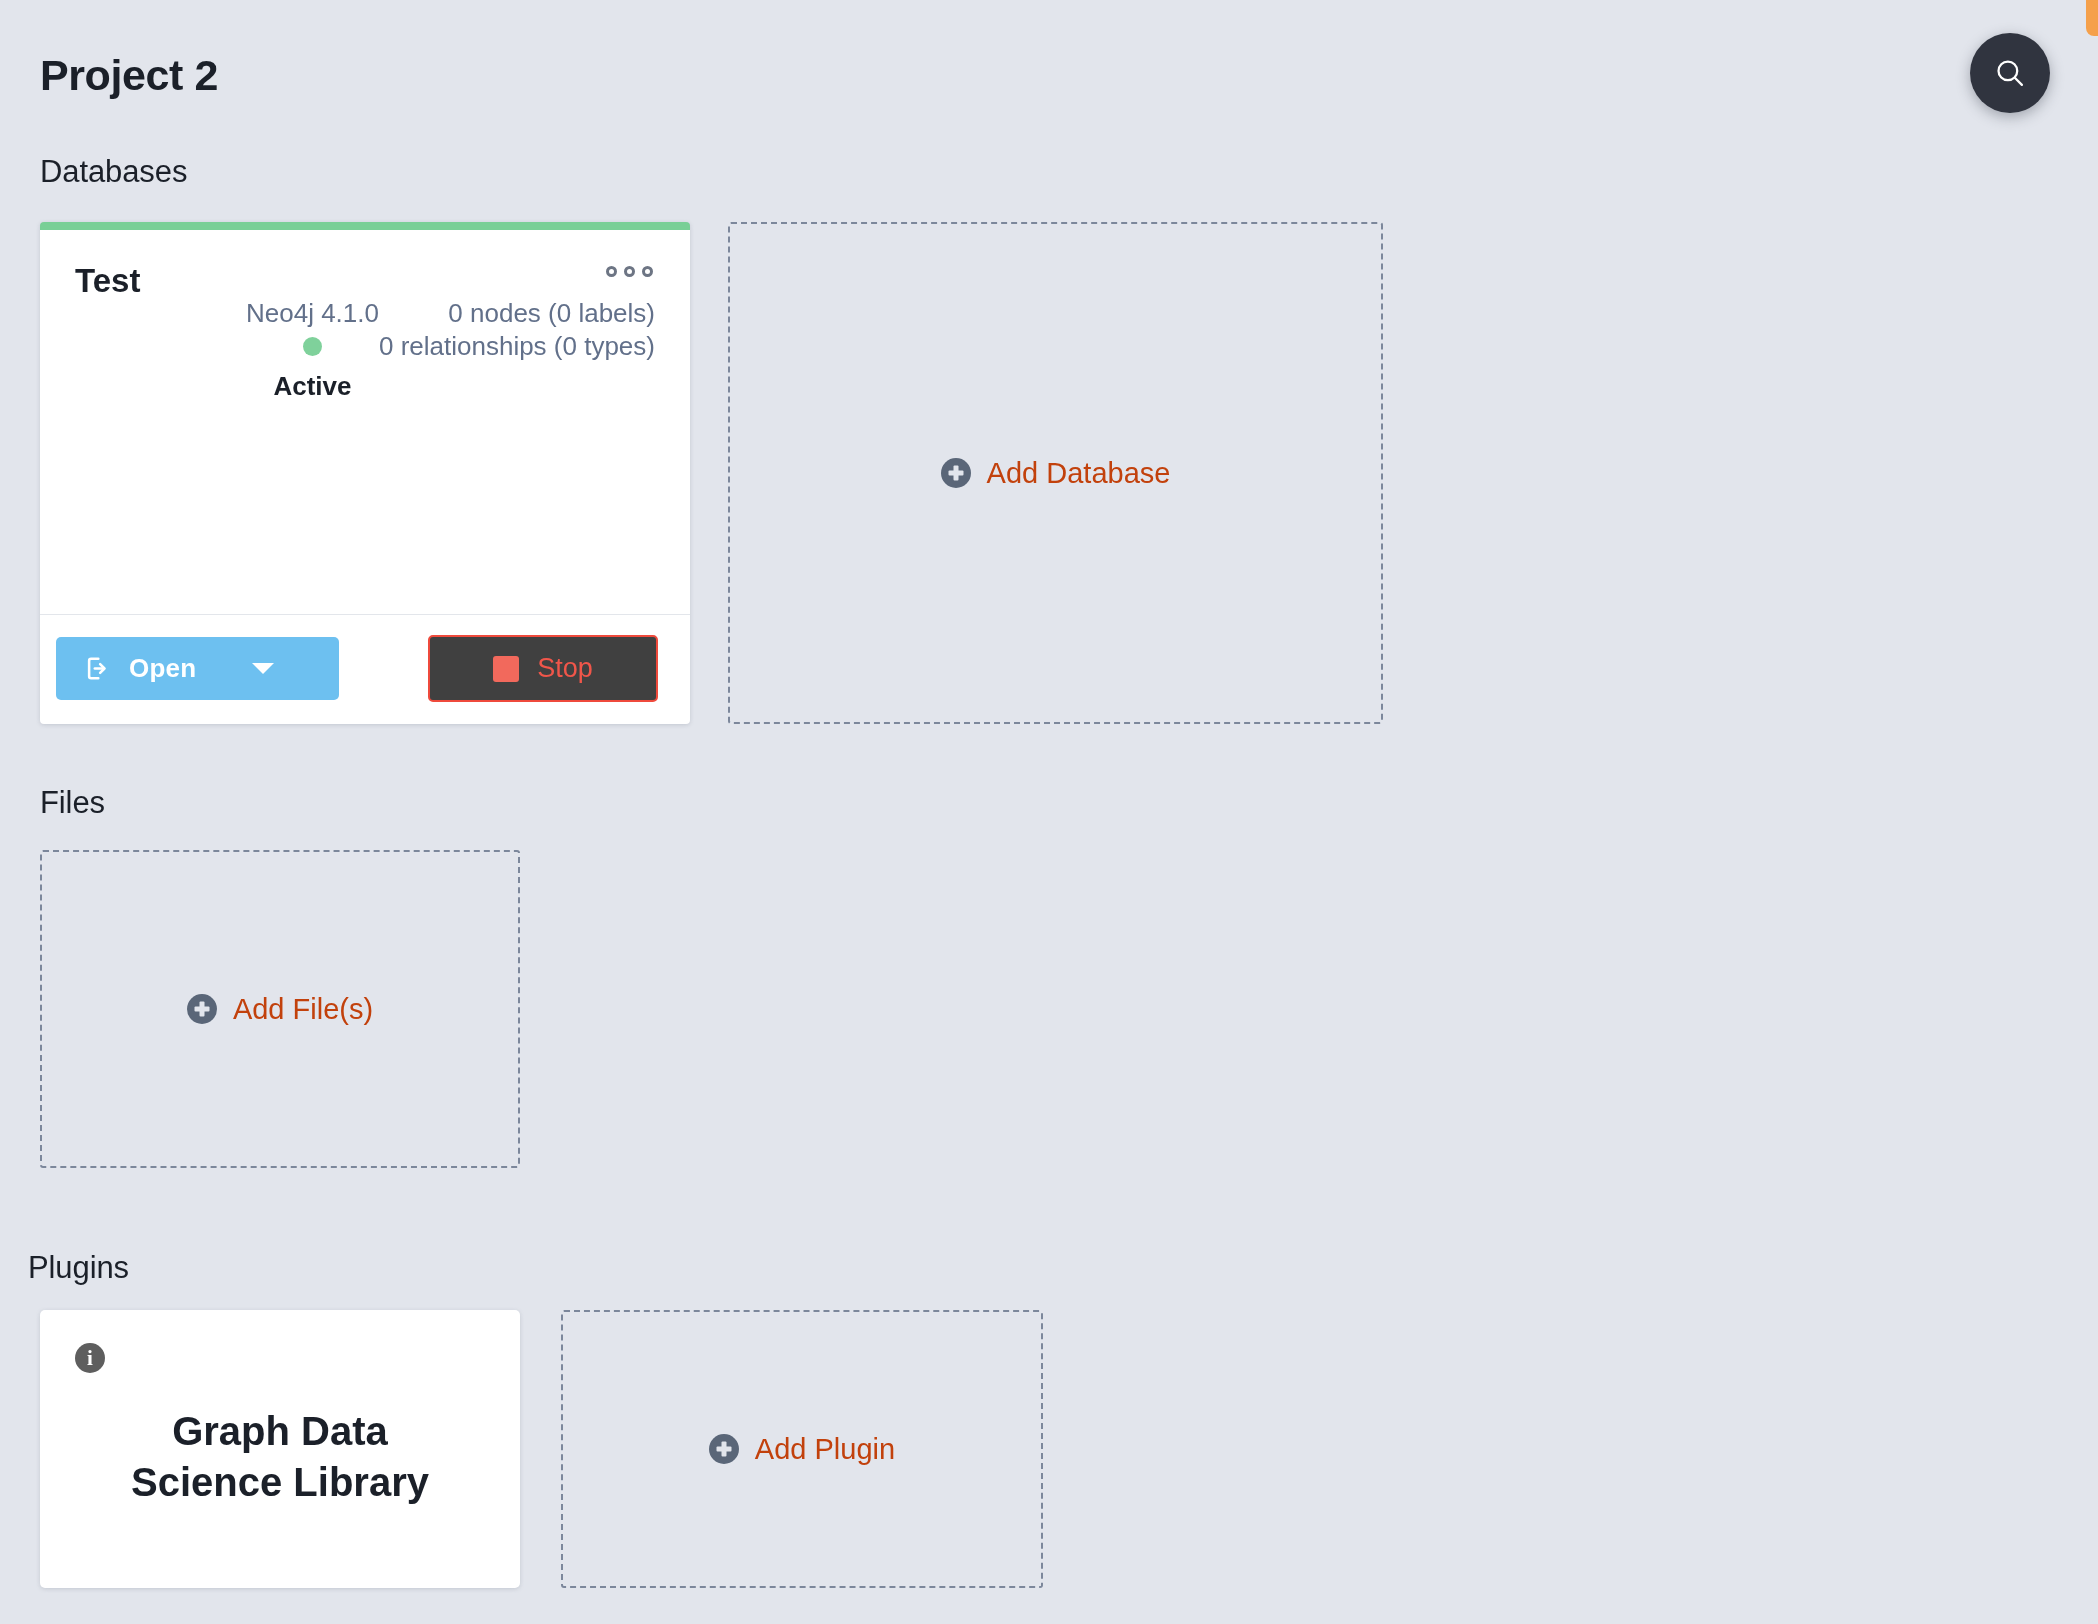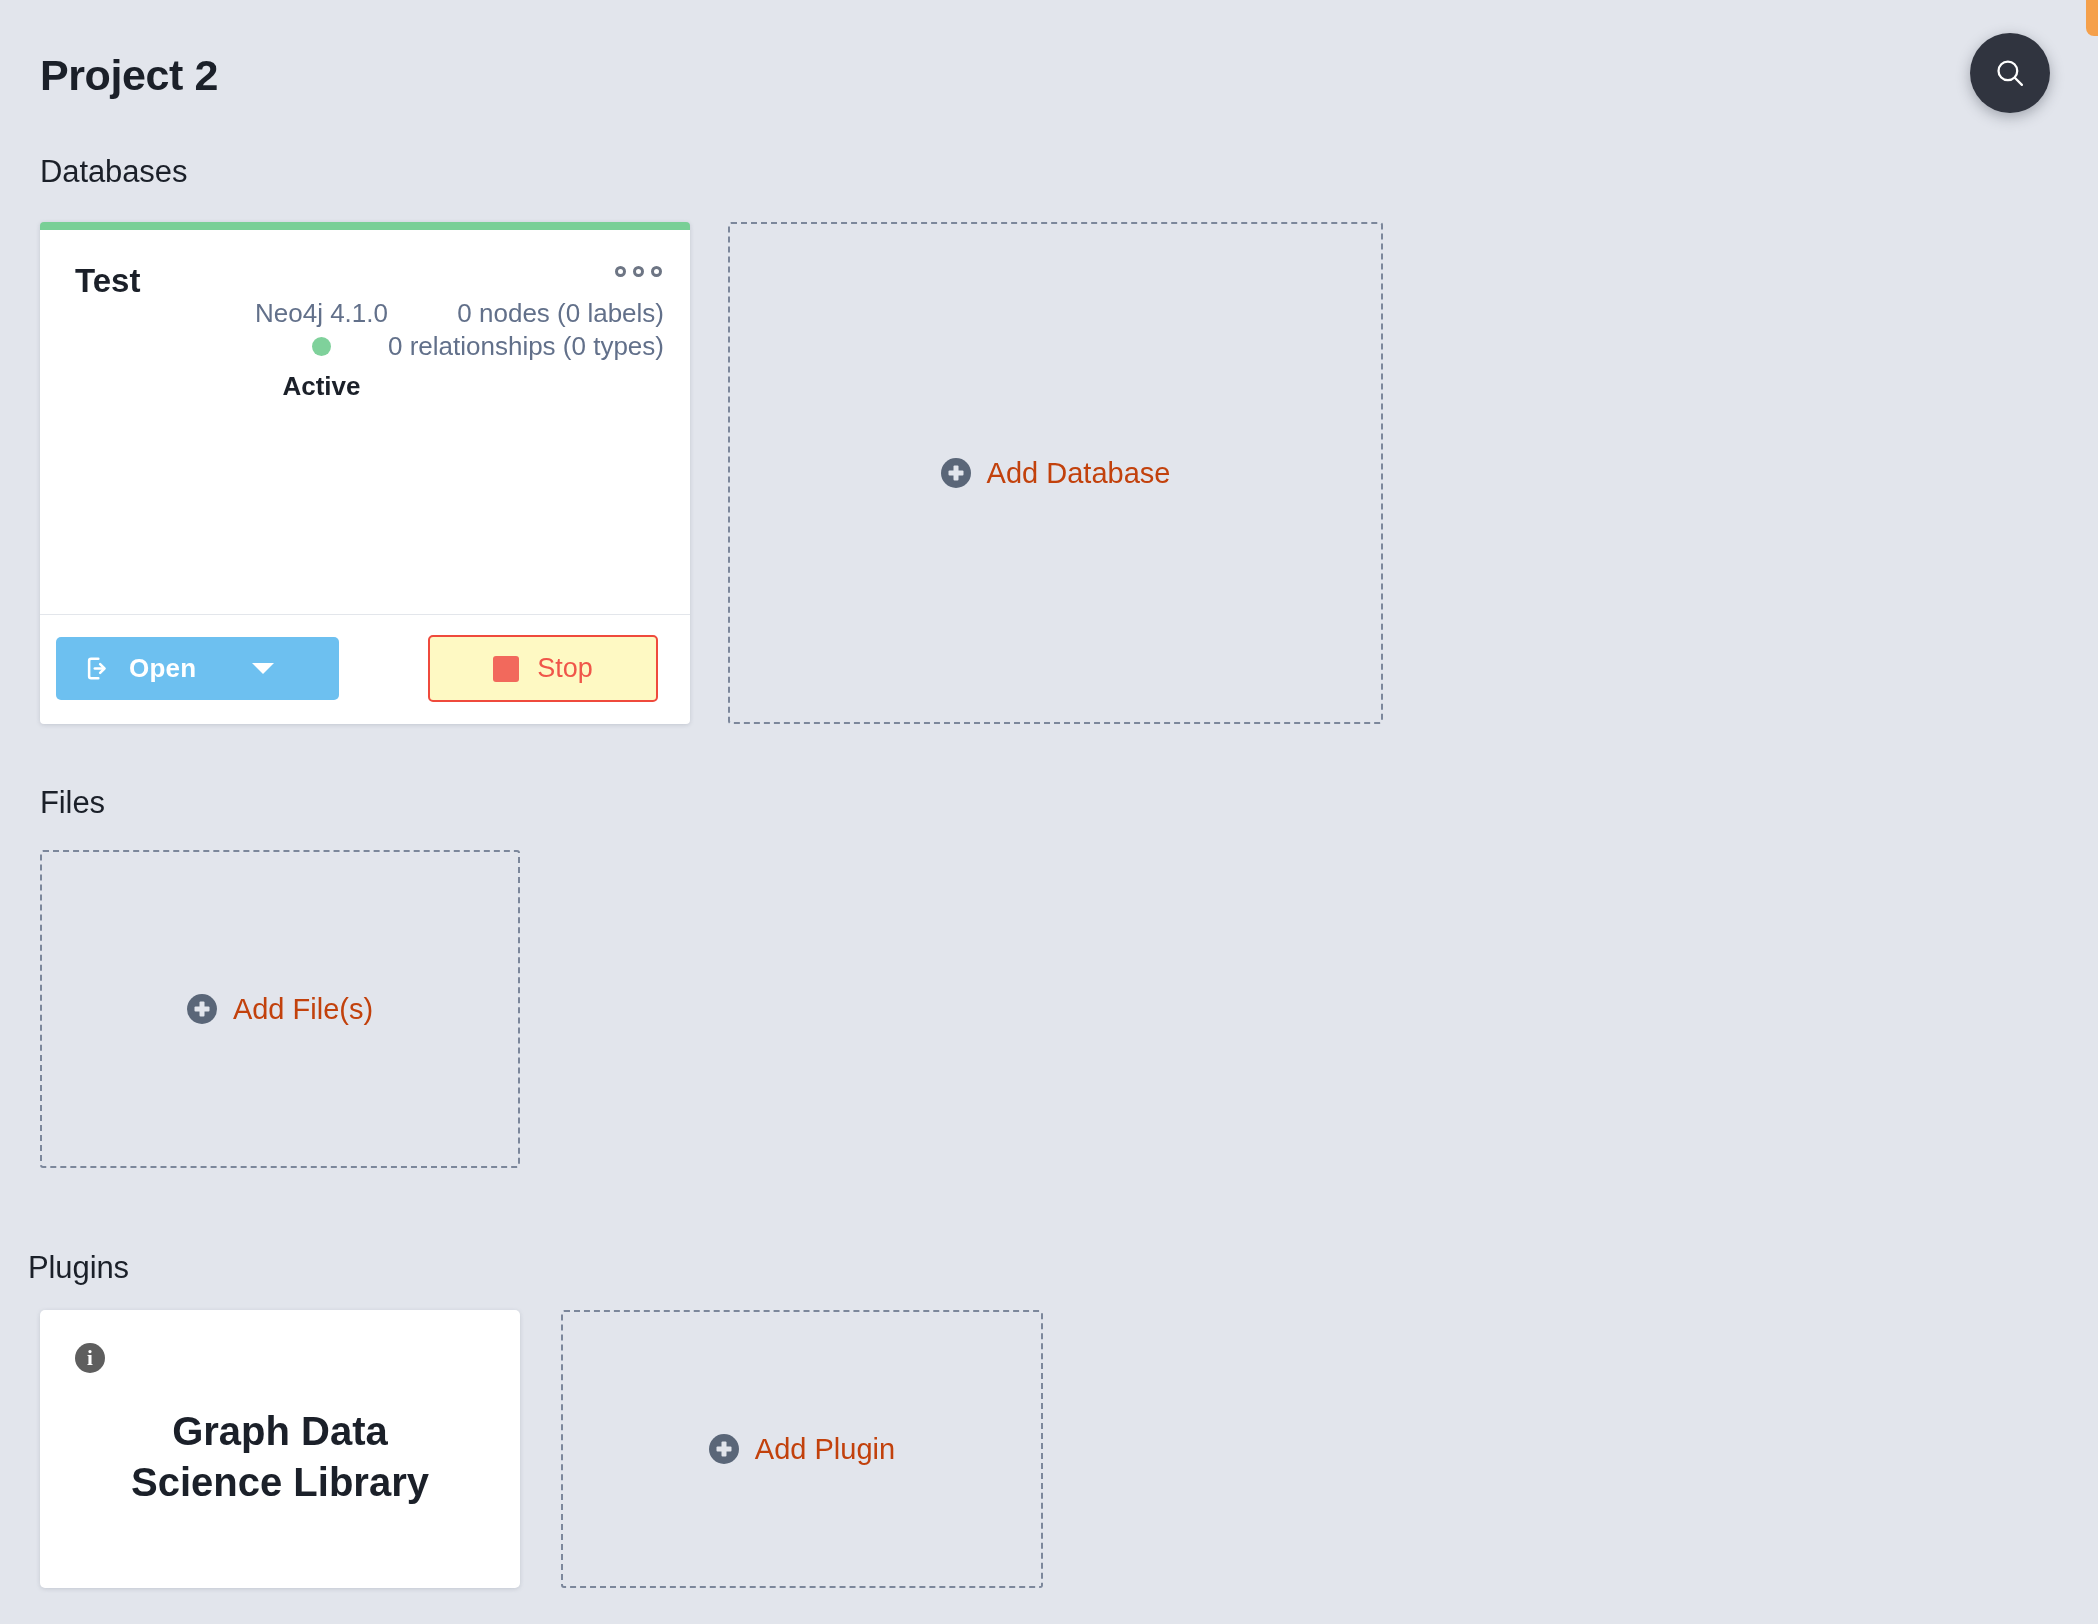--- a/index.html
+++ b/index.html
@@ -87,21 +87,21 @@
     border-radius: 4px;
     border-top: 8px solid #79cf96;
     box-shadow: 0 1px 4px rgba(90,100,120,0.22);
     box-sizing: border-box;
     display: flex;
     flex-direction: column;
     height: 502px;
   }
   .db-card-body {
     flex: 1;
-    padding: 30px 26px 0 35px;
+    padding: 30px 35px 0 35px;
     position: relative;
   }
   .db-card-head {
     display: flex;
     align-items: flex-start;
     justify-content: space-between;
   }
   .db-name {
     font-size: 33px;
     font-weight: bold;
@@ -183,21 +183,21 @@
   }
   .caret-down {
     width: 0; height: 0;
     border-left: 11px solid transparent;
     border-right: 11px solid transparent;
     border-top: 11px solid #ffffff;
     margin-left: 56px;
   }
 
   .btn-stop {
-    background: #fef9c3;
+    background: #404040;
     border: 2px solid #ef4a3c;
     border-radius: 5px;
     height: 63px;
     min-width: 178px;
     display: flex;
     align-items: center;
     justify-content: center;
     gap: 18px;
     cursor: pointer;
     padding: 0 24px;

